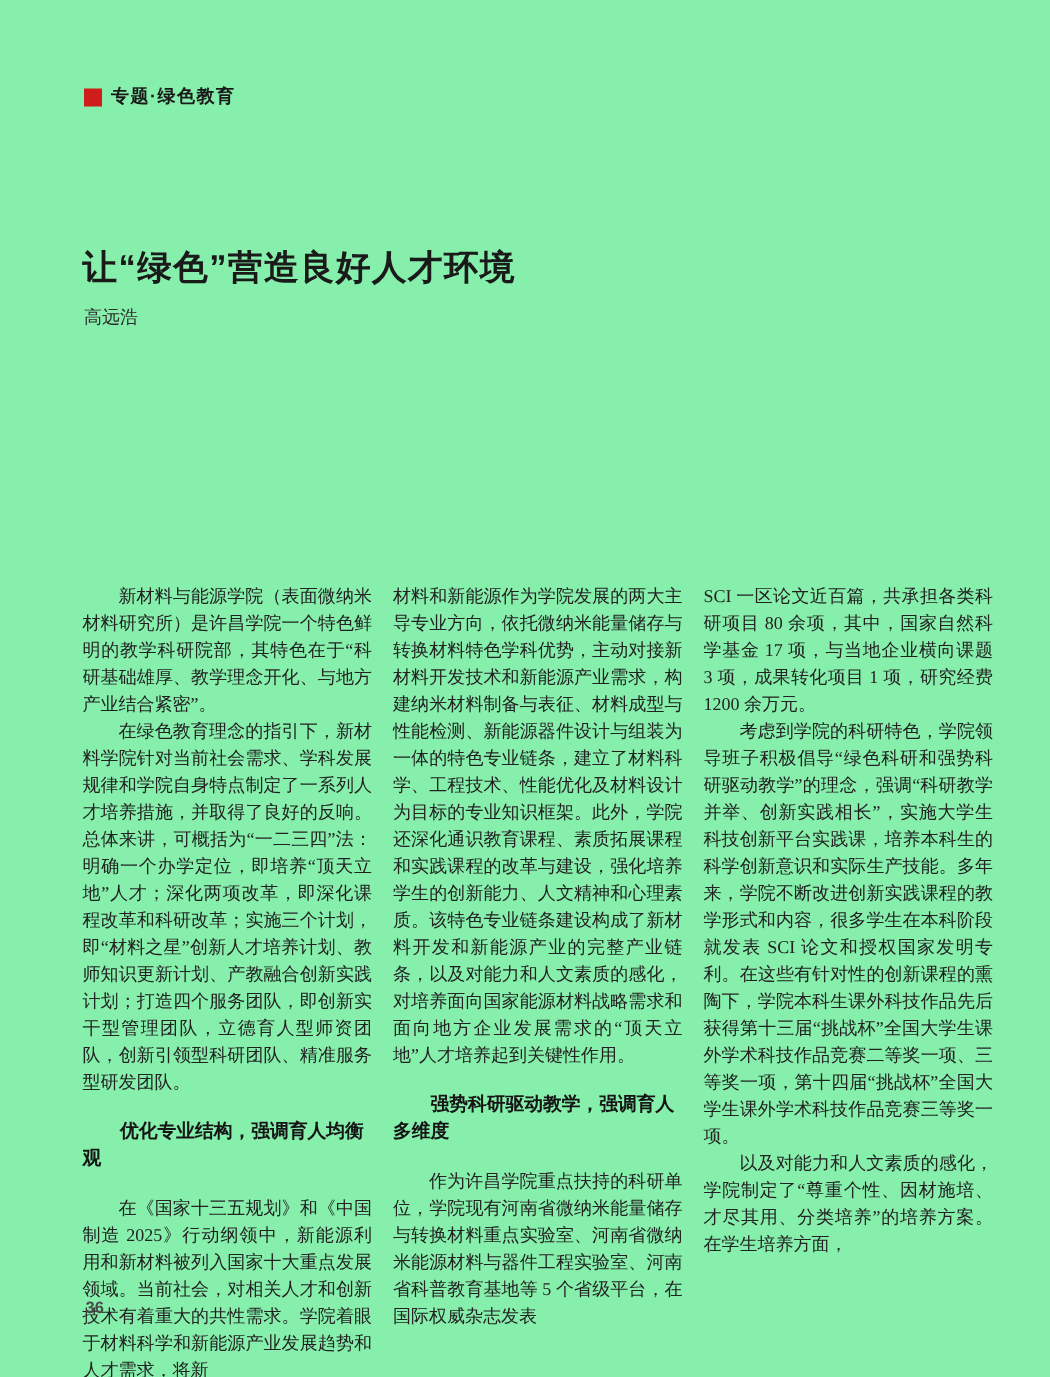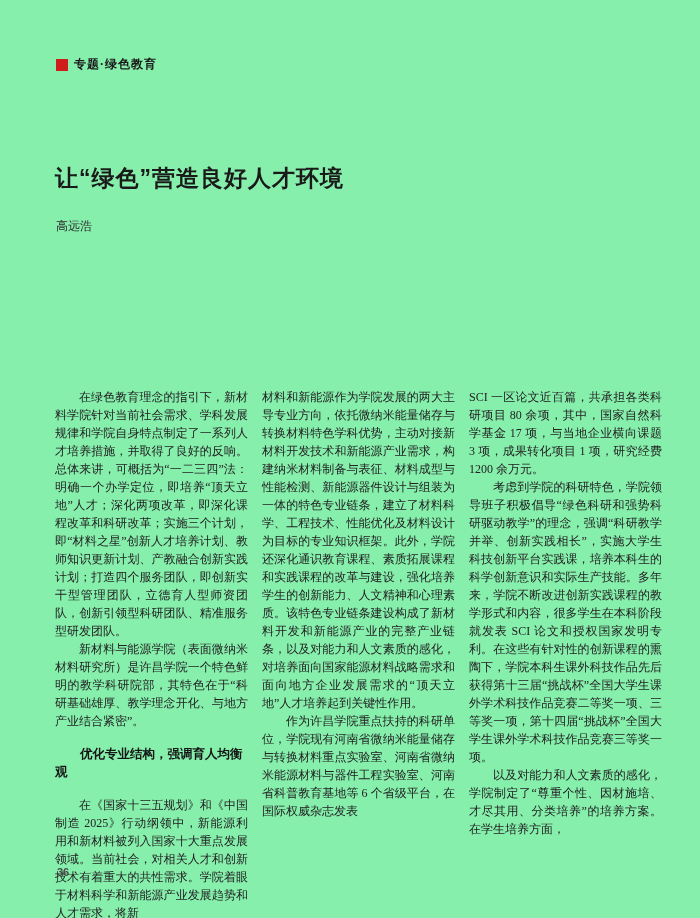--- a/index.html
+++ b/index.html
@@ -43,21 +43,21 @@
     font-family: "Liberation Sans", "DejaVu Sans", sans-serif;
     font-weight: bold;
     font-size: 23px;
     letter-spacing: 1px;
     color: #1a1a1a;
     margin: 0;
   }
   .article-author {
     position: absolute;
     left: 56px;
-    top: 218px;
+    top: 203px;
     font-family: "Liberation Sans", "DejaVu Sans", sans-serif;
     font-size: 12px;
     color: #2d2d2d;
   }
 
   
   .columns {
     position: absolute;
     left: 55px;
     top: 388px;
@@ -106,28 +106,29 @@
     <span class="accent-square" style="background: rgb(206, 29, 27);"></span>
     <span>专题·绿色教育</span>
   </div>
 
   <h1 class="article-title">让“绿色”营造良好人才环境</h1>
 
   <div class="article-author">高远浩</div>
 
   <div class="columns">
     <div class="text-column">
+        <div class="para">新材料与能源学院（表面微纳米材料研究所）是许昌学院一个特色鲜明的教学科研院部，其特色在于“科研基础雄厚、教学理念开化、与地方产业结合紧密”。</div>
         <div class="para">在绿色教育理念的指引下，新材料学院针对当前社会需求、学科发展规律和学院自身特点制定了一系列人才培养措施，并取得了良好的反响。总体来讲，可概括为“一二三四”法：明确一个办学定位，即培养“顶天立地”人才；深化两项改革，即深化课程改革和科研改革；实施三个计划，即“材料之星”创新人才培养计划、教师知识更新计划、产教融合创新实践计划；打造四个服务团队，即创新实干型管理团队，立德育人型师资团队，创新引领型科研团队、精准服务型研发团队。</div>
-        <div class="para">新材料与能源学院（表面微纳米材料研究所）是许昌学院一个特色鲜明的教学科研院部，其特色在于“科研基础雄厚、教学理念开化、与地方产业结合紧密”。</div>
         <div class="heading">优化专业结构，强调育人均衡观</div>
         <div class="para">在《国家十三五规划》和《中国制造 2025》行动纲领中，新能源利用和新材料被列入国家十大重点发展领域。当前社会，对相关人才和创新技术有着重大的共性需求。学院着眼于材料科学和新能源产业发展趋势和人才需求，将新</div>
       </div>
     <div class="text-column">
         <div class="para cont">材料和新能源作为学院发展的两大主导专业方向，依托微纳米能量储存与转换材料特色学科优势，主动对接新材料开发技术和新能源产业需求，构建纳米材料制备与表征、材料成型与性能检测、新能源器件设计与组装为一体的特色专业链条，建立了材料科学、工程技术、性能优化及材料设计为目标的专业知识框架。此外，学院还深化通识教育课程、素质拓展课程和实践课程的改革与建设，强化培养学生的创新能力、人文精神和心理素质。该特色专业链条建设构成了新材料开发和新能源产业的完整产业链条，以及对能力和人文素质的感化，对培养面向国家能源材料战略需求和面向地方企业发展需求的“顶天立地”人才培养起到关键性作用。</div>
-        <div class="para">作为许昌学院重点扶持的科研单位，学院现有河南省微纳米能量储存与转换材料重点实验室、河南省微纳米能源材料与器件工程实验室、河南省科普教育基地等 6 个省级平台，在国际权威杂志发表</div>
+        <div class="heading">强势科研驱动教学，强调育人多维度</div>
+        <div class="para">作为许昌学院重点扶持的科研单位，学院现有河南省微纳米能量储存与转换材料重点实验室、河南省微纳米能源材料与器件工程实验室、河南省科普教育基地等 5 个省级平台，在国际权威杂志发表</div>
       </div>
     <div class="text-column">
         <div class="para cont">SCI 一区论文近百篇，共承担各类科研项目 80 余项，其中，国家自然科学基金 17 项，与当地企业横向课题 3 项，成果转化项目 1 项，研究经费 1200 余万元。</div>
         <div class="para">考虑到学院的科研特色，学院领导班子积极倡导“绿色科研和强势科研驱动教学”的理念，强调“科研教学并举、创新实践相长”，实施大学生科技创新平台实践课，培养本科生的科学创新意识和实际生产技能。多年来，学院不断改进创新实践课程的教学形式和内容，很多学生在本科阶段就发表 SCI 论文和授权国家发明专利。在这些有针对性的创新课程的熏陶下，学院本科生课外科技作品先后获得第十三届“挑战杯”全国大学生课外学术科技作品竞赛二等奖一项、三等奖一项，第十四届“挑战杯”全国大学生课外学术科技作品竞赛三等奖一项。</div>
         <div class="para">以及对能力和人文素质的感化，学院制定了“尊重个性、因材施培、才尽其用、分类培养”的培养方案。在学生培养方面，</div>
       </div>
   </div>
 
   <div class="page-number">36</div>
 

